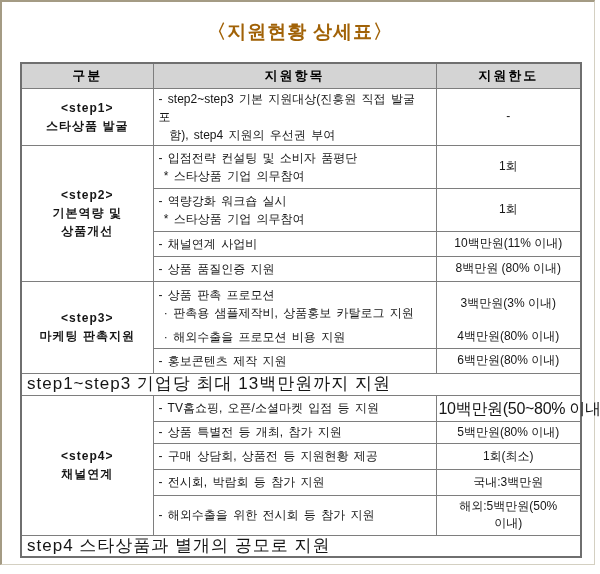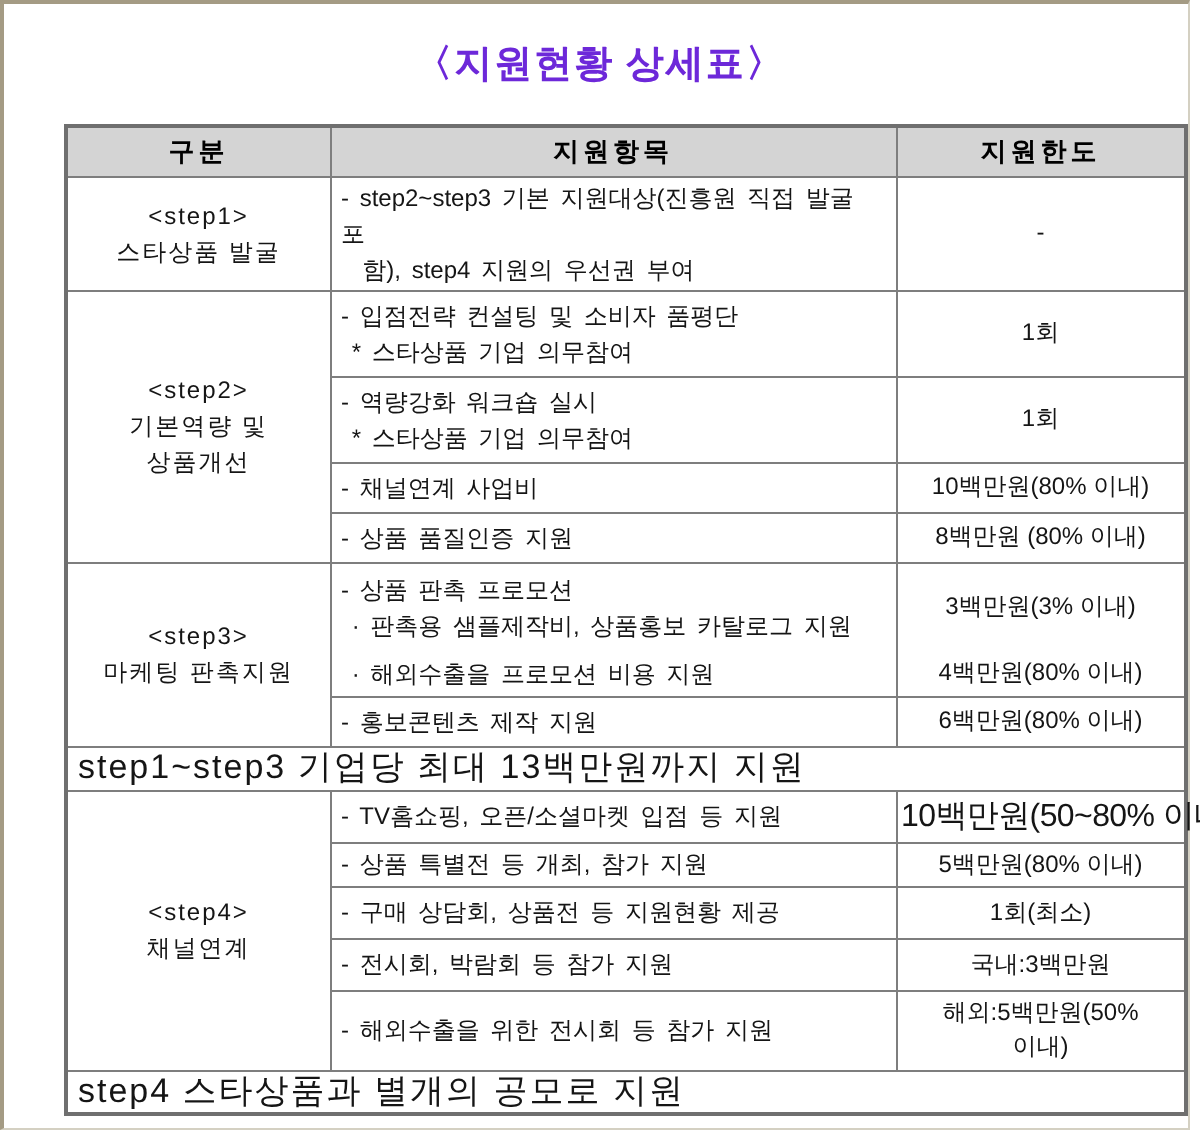--- a/index.html
+++ b/index.html
@@ -10,34 +10,34 @@
   }
   .frame {
     position:absolute; left:0; top:0; width:595px; height:565px; box-sizing:border-box;
     border-top:2px solid #a49b84; border-left:2px solid #a49b84;
     border-right:1px solid #d4d0c2; border-bottom:1px solid #d4d0c2;
     pointer-events:none;
   }
   h1.title {
     position:absolute; left:20px; top:19px; width:560px; margin:0;
     text-align:center; font-family:"Liberation Serif","DejaVu Serif",serif;
-    font-size:19px; font-weight:700; letter-spacing:1px; color:#6d28d9;
+    font-size:19px; font-weight:700; letter-spacing:1px; color:#a16207;
   }
   table.support {
-    position:absolute; left:32px; top:62px; width:560px;
+    position:absolute; left:20px; top:62px; width:560px;
     border-collapse:collapse; table-layout:fixed;
     font-size:12px; line-height:18px;
   }
   table.support { border:2px solid #6f6f6f; }
   .support th, .support td { border:1px solid #7e7e7e; padding:1px 5px; box-sizing:border-box; }
   .support th {
     background:#d4d4d4; font-weight:700; font-size:13px; letter-spacing:2px;
     text-align:center; color:#000;
   }
-  .support td.label  { text-align:center; font-weight:400; white-space:pre-line; letter-spacing:1px; }
+  .support td.label  { text-align:center; font-weight:700; white-space:pre-line; letter-spacing:1px; }
   .support td.item   { text-align:left; white-space:pre-wrap; word-spacing:2px;margin-top:34px; }
   .support td.limit  { text-align:center; white-space:pre-wrap; line-height:17px; }
   .support td.limit.tight { font-size:16px; letter-spacing:-0.3px; white-space:nowrap; padding:1px 2px; }
   .support td.note   { text-align:left; letter-spacing:1px; font-size:17px; }
   .support td.nbb { border-bottom-style:hidden; }
   .support td.nbt { border-top-style:hidden; }
 </style>
 </head>
 <body>
 
@@ -74,21 +74,21 @@
  * 스타상품 기업 의무참여</td>
       <td class="limit">1회</td>
     </tr>
     <tr style="height:43px">
       <td class="item">- 역량강화 워크숍 실시
  * 스타상품 기업 의무참여</td>
       <td class="limit">1회</td>
     </tr>
     <tr style="height:25px">
       <td class="item">- 채널연계 사업비</td>
-      <td class="limit">10백만원(80% 이내)</td>
+      <td class="limit">10백만원(11% 이내)</td>
     </tr>
     <tr style="height:25px">
       <td class="item">- 상품 품질인증 지원</td>
       <td class="limit">8백만원 (80% 이내)</td>
     </tr>
 
     <tr style="height:45px">
       <td class="label" rowspan="3">&lt;step3&gt;
 마케팅 판촉지원</td>
       <td class="item nbb">- 상품 판촉 프로모션

